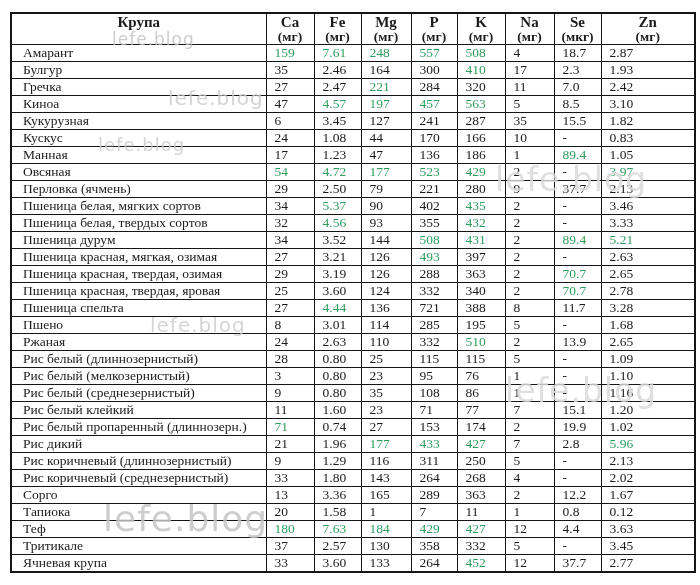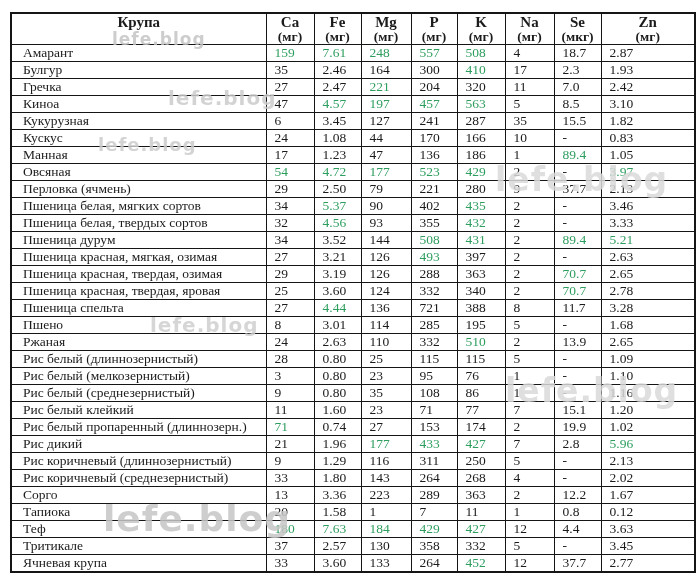--- a/index.html
+++ b/index.html
@@ -50,21 +50,21 @@
     color: var(--ink);
     padding: 0;
   }
   td.name { padding-left: 11px; text-align: left; }
   td.val  { padding-left: 8px; text-align: left; }
   td.green { color: var(--green); }
 
   .watermark {
     position: absolute;
     font-family: "DejaVu Sans", sans-serif;
-    font-weight: bold;
+    font-weight: normal;
     letter-spacing: 1px;
     pointer-events: none;
     z-index: 5;
     opacity: 0.85;
     white-space: nowrap;
   }
 </style>
 </head>
 <body>
 
@@ -140,21 +140,21 @@
         <td class="val green">410</td>
         <td class="val">17</td>
         <td class="val">2.3</td>
         <td class="val">1.93</td>
       </tr>
       <tr>
         <td class="name">Гречка</td>
         <td class="val">27</td>
         <td class="val">2.47</td>
         <td class="val green">221</td>
-        <td class="val">204</td>
+        <td class="val">284</td>
         <td class="val">320</td>
         <td class="val">11</td>
         <td class="val">7.0</td>
         <td class="val">2.42</td>
       </tr>
       <tr>
         <td class="name">Киноа</td>
         <td class="val">47</td>
         <td class="val green">4.57</td>
         <td class="val green">197</td>
@@ -403,21 +403,21 @@
         <td class="val">264</td>
         <td class="val">268</td>
         <td class="val">4</td>
         <td class="val">-</td>
         <td class="val">2.02</td>
       </tr>
       <tr>
         <td class="name">Сорго</td>
         <td class="val">13</td>
         <td class="val">3.36</td>
-        <td class="val">223</td>
+        <td class="val">165</td>
         <td class="val">289</td>
         <td class="val">363</td>
         <td class="val">2</td>
         <td class="val">12.2</td>
         <td class="val">1.67</td>
       </tr>
       <tr>
         <td class="name">Тапиока</td>
         <td class="val">20</td>
         <td class="val">1.58</td>

